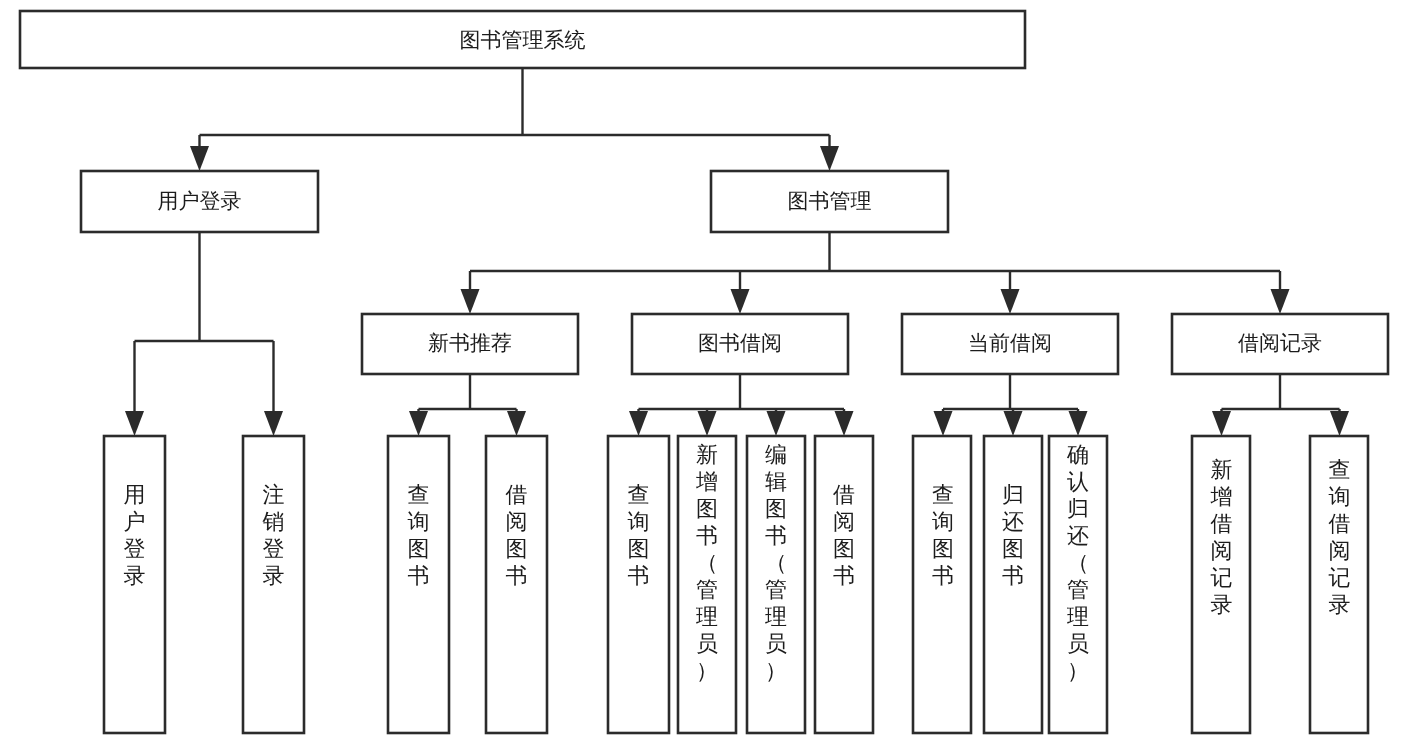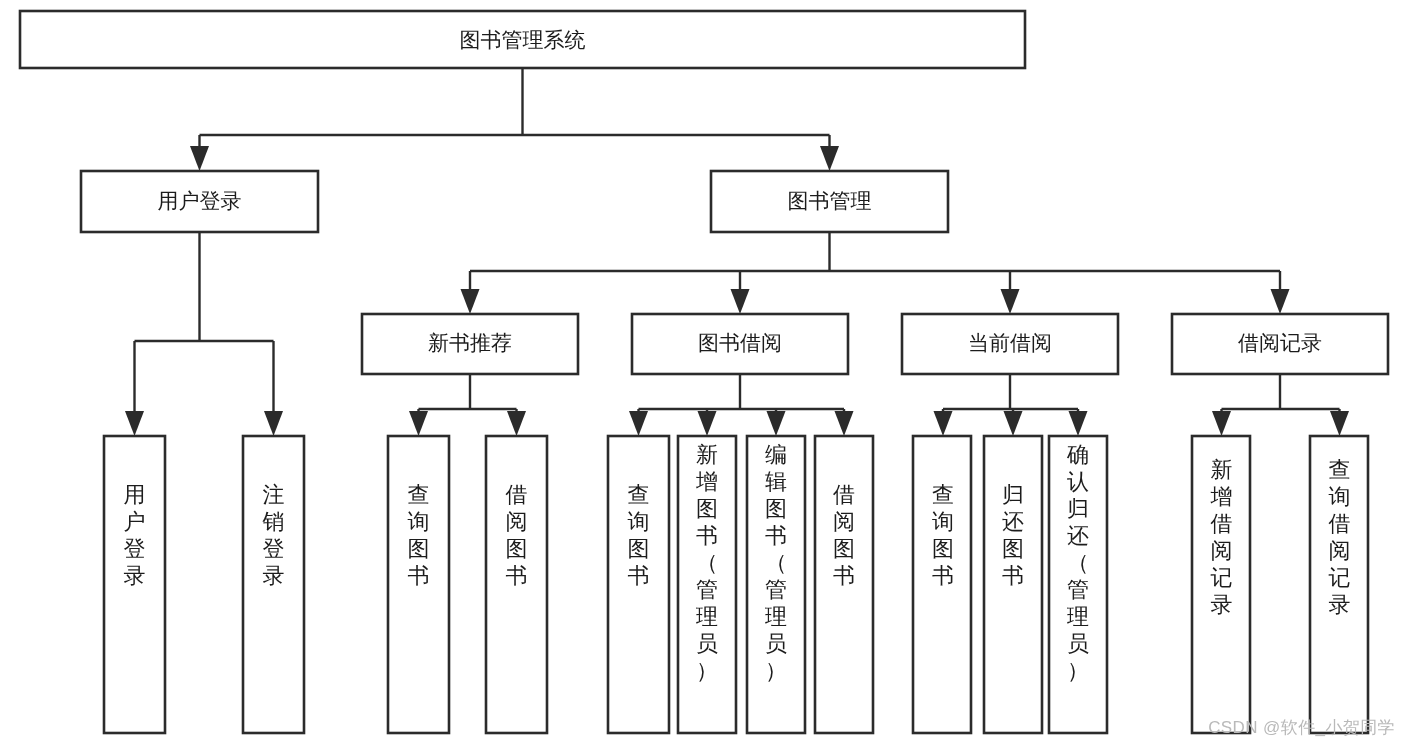--- a/index.html
+++ b/index.html
@@ -220,14 +220,13 @@
       <rect class="node-rect" x="1192" y="436" width="58" height="297"></rect>
       <text class="node-label-v" x="1221.5" y="477"><tspan x="1221.5" dy="0">新</tspan><tspan x="1221.5" dy="27">增</tspan><tspan x="1221.5" dy="27">借</tspan><tspan x="1221.5" dy="27">阅</tspan><tspan x="1221.5" dy="27">记</tspan><tspan x="1221.5" dy="27">录</tspan></text>
     </g>
     <g>
       <rect class="node-rect" x="1310" y="436" width="58" height="297"></rect>
       <text class="node-label-v" x="1339.5" y="477"><tspan x="1339.5" dy="0">查</tspan><tspan x="1339.5" dy="27">询</tspan><tspan x="1339.5" dy="27">借</tspan><tspan x="1339.5" dy="27">阅</tspan><tspan x="1339.5" dy="27">记</tspan><tspan x="1339.5" dy="27">录</tspan></text>
     </g>
 
   </svg>
 
-  <div class="watermark">CSDN @软件_小贺同学</div>
 </div>
 
 </body></html>

